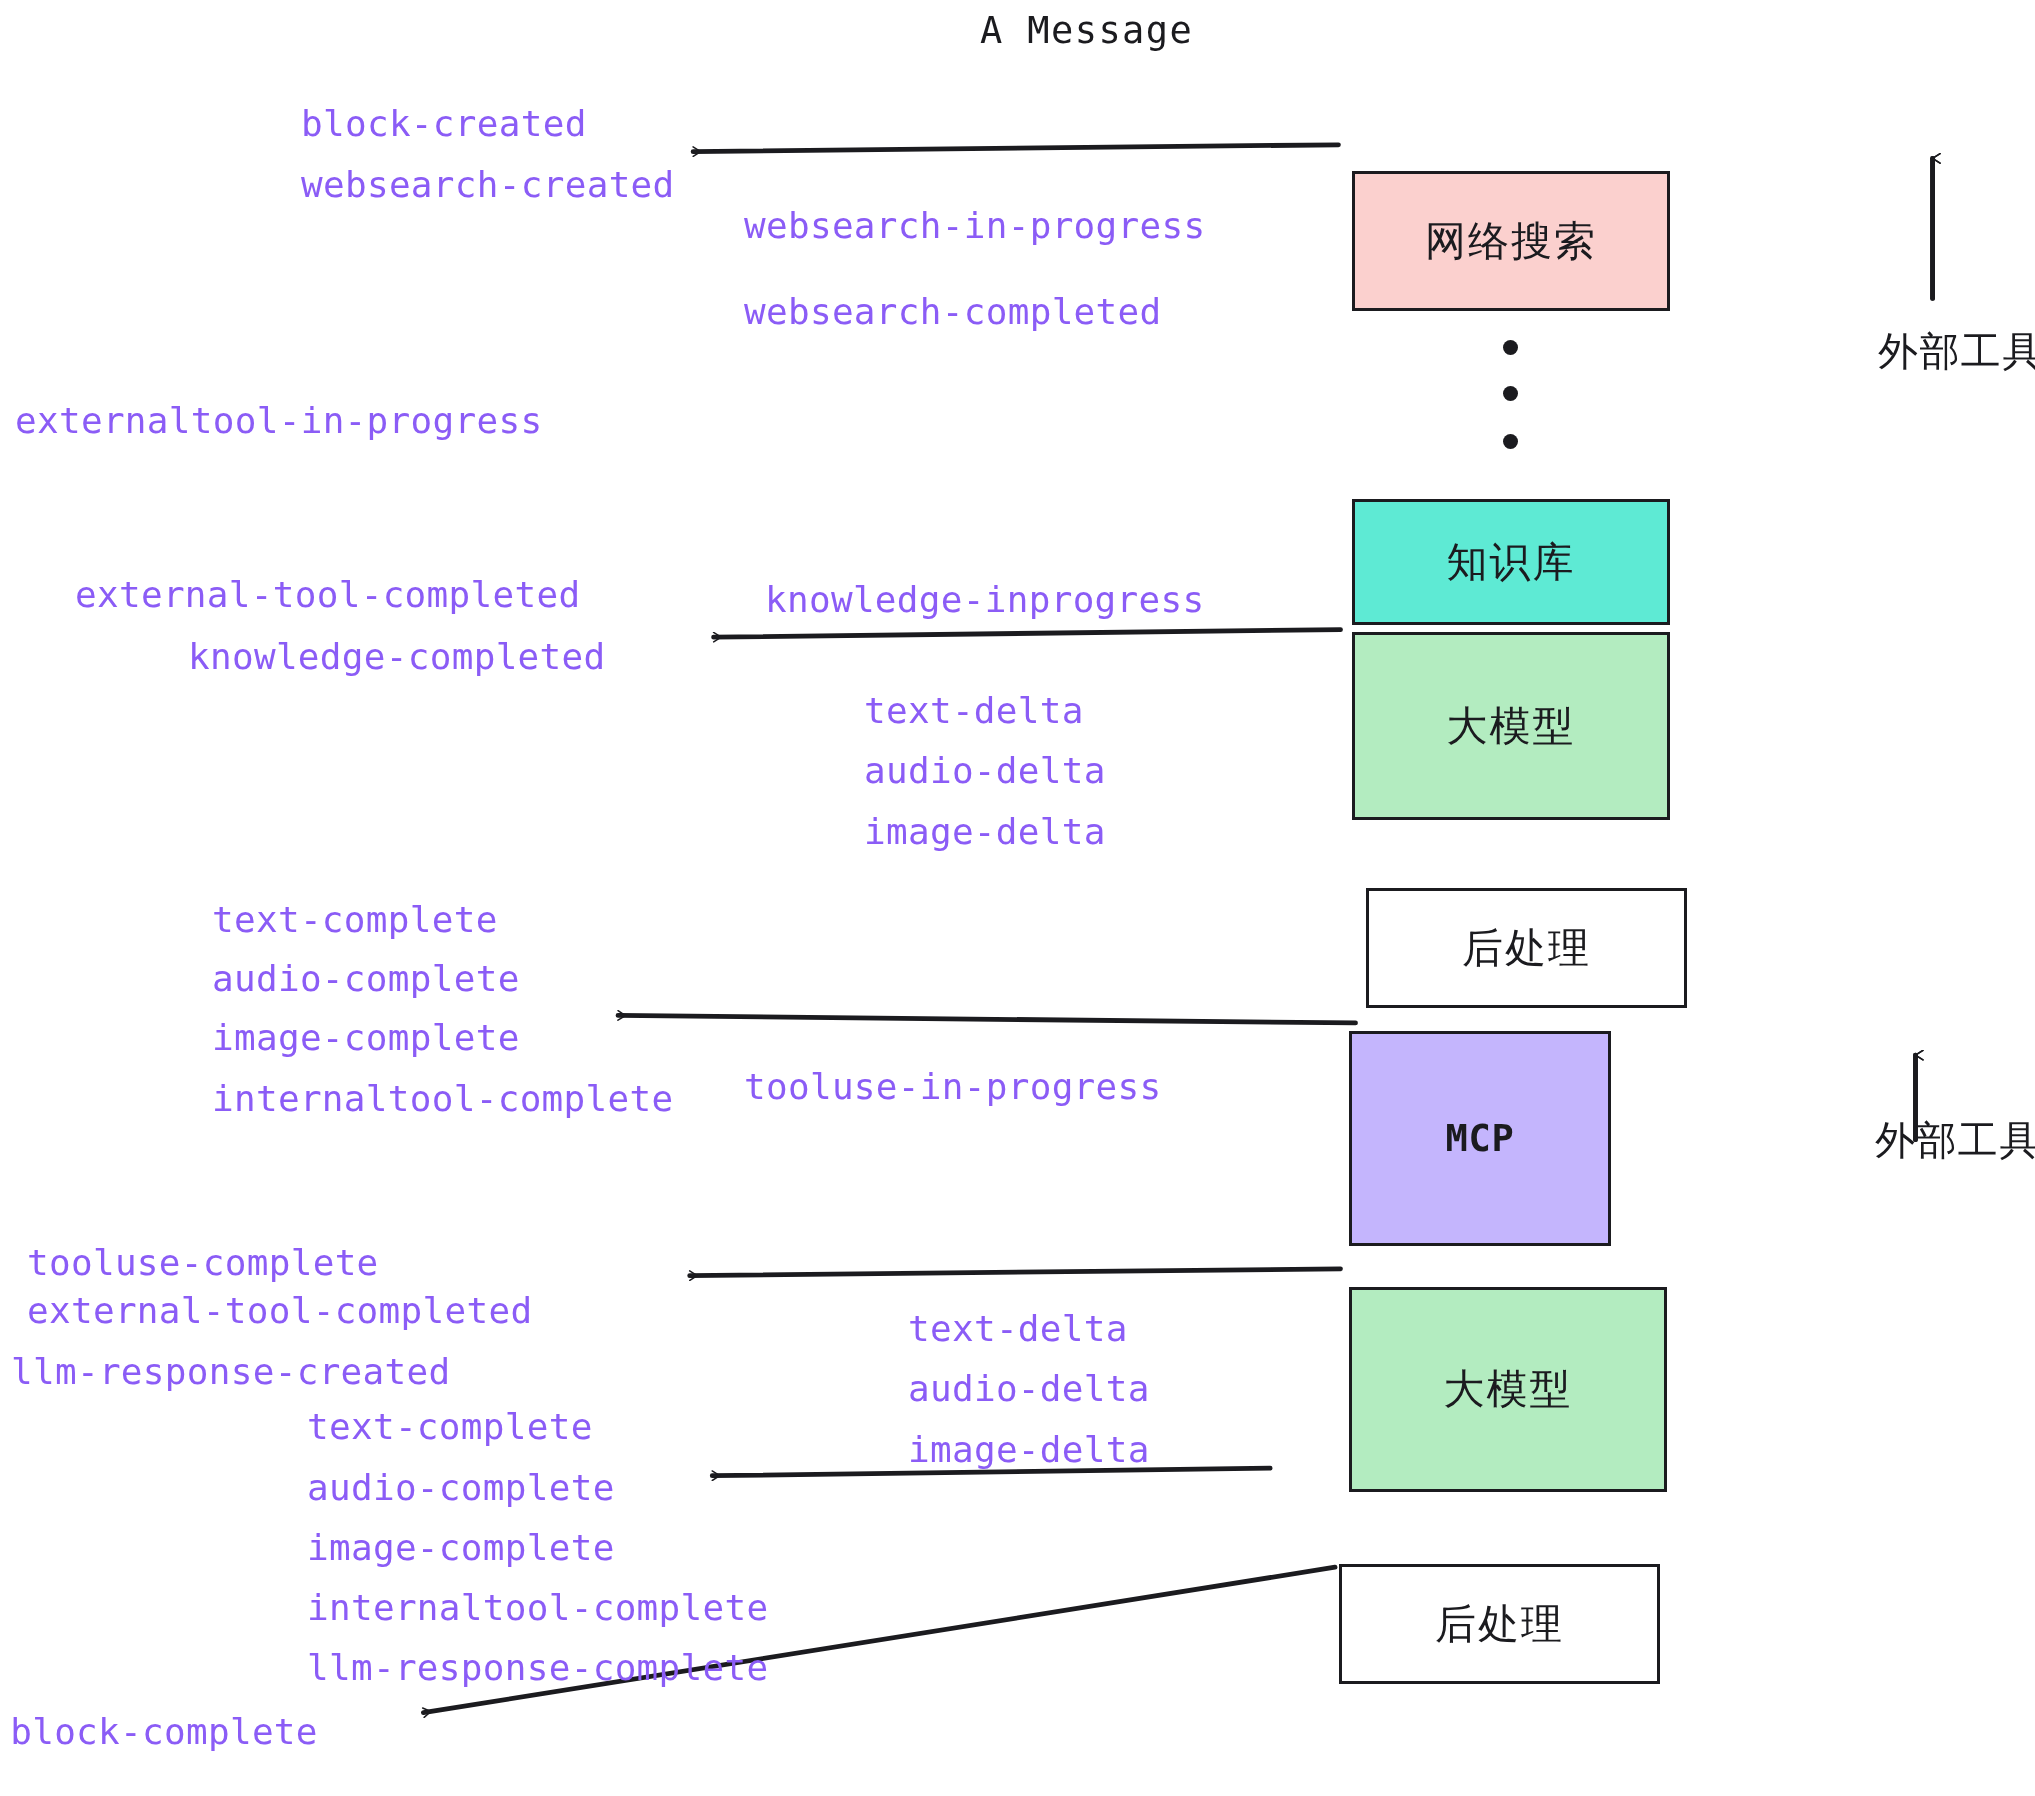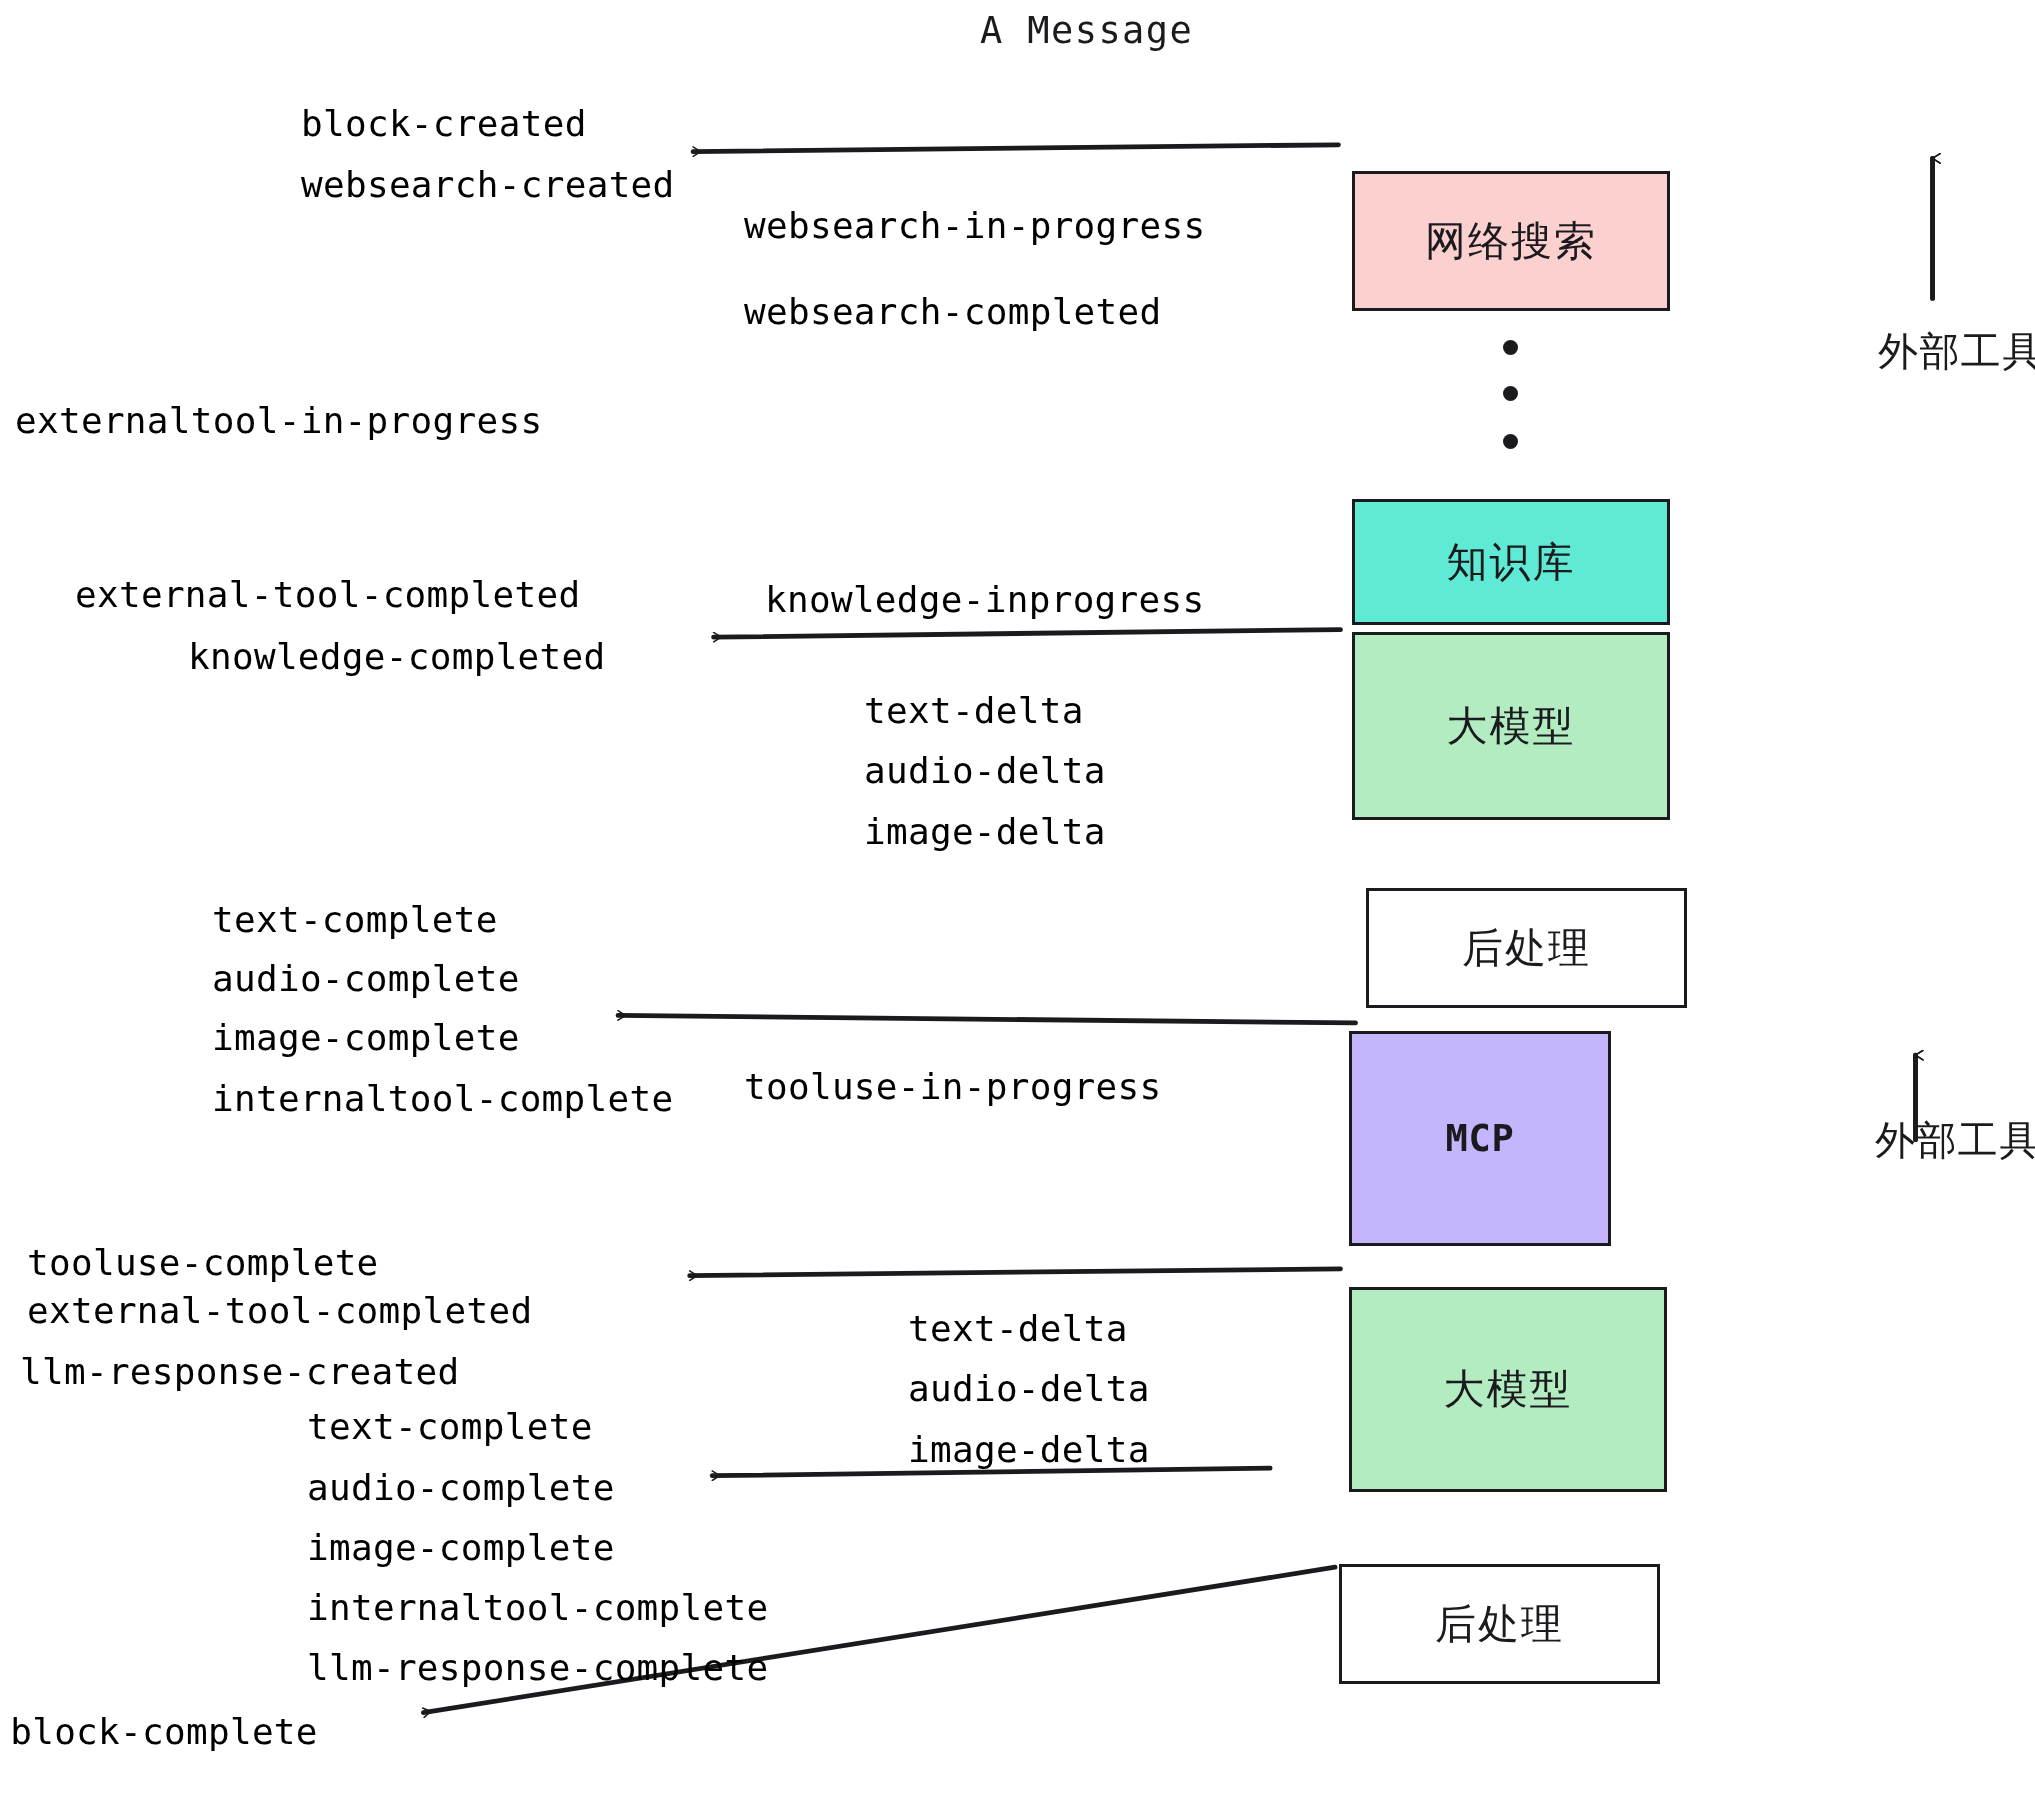--- a/index.html
+++ b/index.html
@@ -6,21 +6,21 @@
   #stage{
     position:relative;
     width:2035px;height:1796px;
     background:#ffffff;
     overflow:hidden;
     font-family:"DejaVu Sans Mono","Liberation Mono",monospace;
   }
   .lbl{
     position:absolute;
     white-space:nowrap;
-    color:#000000;
+    color:#8b5cf6;
     font-family:"DejaVu Sans Mono","Liberation Mono",monospace;
     font-size:36px;
     line-height:1;
     letter-spacing:0.3px;
   }
   .title{
     position:absolute;
     white-space:nowrap;
     color:#1b1b1f;
     font-family:"DejaVu Sans Mono","Liberation Mono",monospace;
@@ -144,21 +144,21 @@
       <div class="lbl" style="left: 864px; top: 693px;">text-delta</div>
       <div class="lbl" style="left: 864px; top: 753px;">audio-delta</div>
       <div class="lbl" style="left: 864px; top: 814px;">image-delta</div>
       <div class="lbl" style="left: 212px; top: 902px;">text-complete</div>
       <div class="lbl" style="left: 212px; top: 961px;">audio-complete</div>
       <div class="lbl" style="left: 212px; top: 1020px;">image-complete</div>
       <div class="lbl" style="left: 212px; top: 1081px;">internaltool-complete</div>
       <div class="lbl" style="left: 744px; top: 1069px;">tooluse-in-progress</div>
       <div class="lbl" style="left: 27px; top: 1233px; margin-top: 12px;">tooluse-complete</div>
       <div class="lbl" style="left: 27px; top: 1293px;">external-tool-completed</div>
-      <div class="lbl" style="left: 20px; top: 1354px;">llm-response-created</div>
+      <div class="lbl" style="left: 11px; top: 1354px;">llm-response-created</div>
       <div class="lbl" style="left: 908px; top: 1311px;">text-delta</div>
       <div class="lbl" style="left: 908px; top: 1371px;">audio-delta</div>
       <div class="lbl" style="left: 908px; top: 1432px;">image-delta</div>
       <div class="lbl" style="left: 307px; top: 1409px;">text-complete</div>
       <div class="lbl" style="left: 307px; top: 1470px;">audio-complete</div>
       <div class="lbl" style="left: 307px; top: 1530px;">image-complete</div>
       <div class="lbl" style="left: 307px; top: 1590px;">internaltool-complete</div>
       <div class="lbl" style="left: 307px; top: 1650px;">llm-response-complete</div>
       <div class="lbl" style="left: 10.2px; top: 1714px;">block-complete</div>
     </div>

